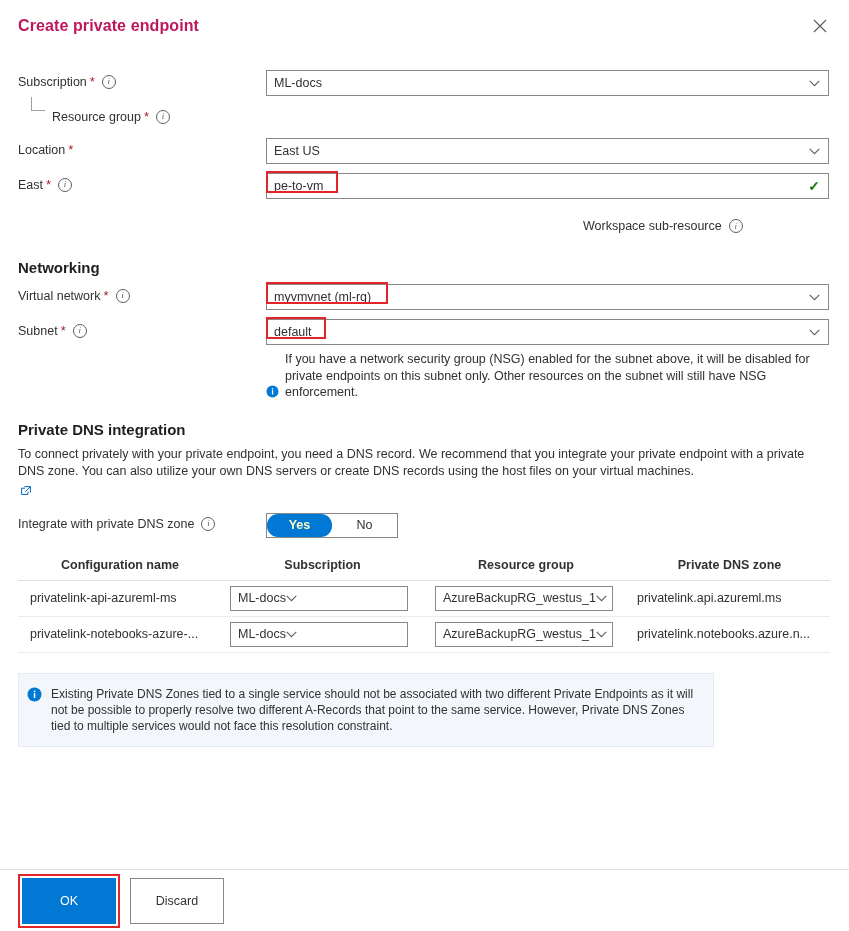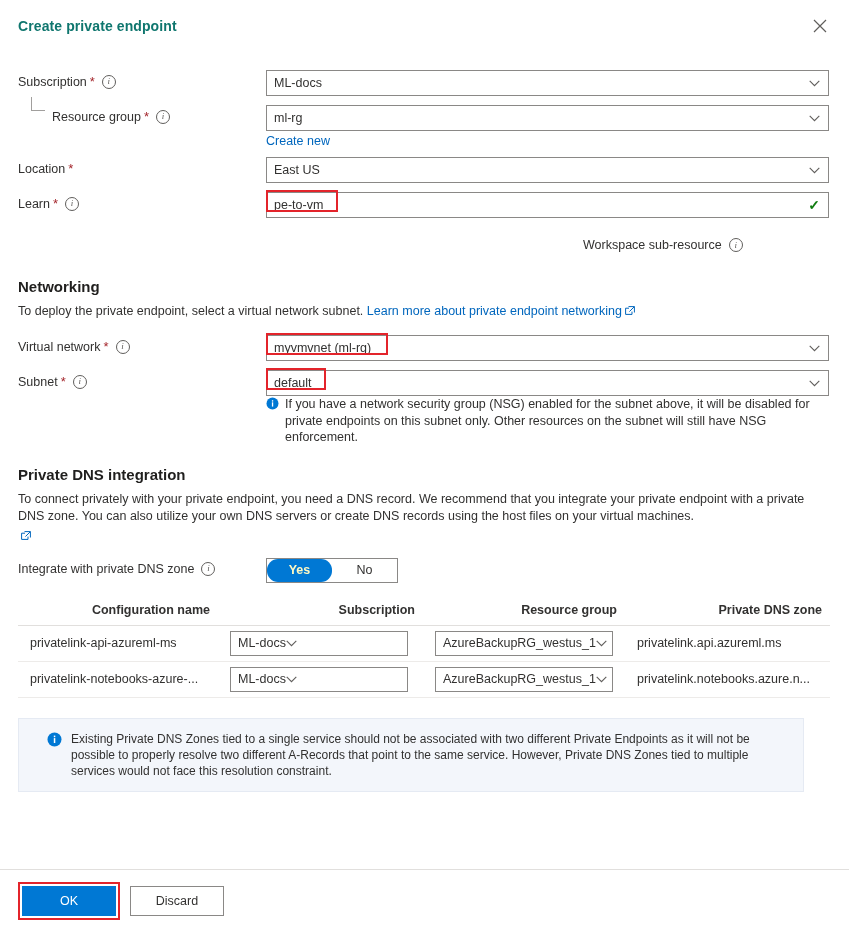--- a/index.html
+++ b/index.html
@@ -30,23 +30,23 @@
   
   .header {
     height: 52px;
     flex: 0 0 auto;
     display: flex;
     align-items: center;
     padding: 0 16px 0 18px;
     position: relative;
   }
   .header-title {
-    font-size: 14px;
+    font-size: 16px;
     font-weight: 600;
-    color: #0f766e;
+    color: #be185d;
     letter-spacing: 0.1px;
   }
   .close-btn {
     position: absolute;
     right: 14px;
     top: 11px;
     width: 30px;
     height: 30px;
     display: flex;
     align-items: center;
@@ -183,21 +183,23 @@
     max-width: 812px;
   }
   .ext-icon {
     display: inline-block;
     margin-left: 3px;
     vertical-align: -1px;
   }
 
   .note {
     display: flex;
+    margin-top: 6px;
     max-width: 563px;
+    align-items: flex-end;
   }
   .note-icon {
     flex: 0 0 auto;
     margin-right: 6px;
     margin-top: 1px;
   }
   .note-text {
     font-size: 12.5px;
     color: #323130;
     line-height: 16.5px;
@@ -228,21 +230,21 @@
     border-radius: 11px;
   }
 
   
   table.dns {
     width: 812px;
     border-collapse: collapse;
     margin-top: 14px;
   }
   table.dns th {
-    text-align: right;
+    text-align: center;
     font-size: 12.5px;
     font-weight: 600;
     color: #323130;
     padding: 6px 8px 8px 12px;
     border-bottom: 1px solid #e1dfdd;
   }
   table.dns td {
     font-size: 12.5px;
     color: #323130;
     padding: 5px 8px 5px 12px;
@@ -266,25 +268,25 @@
     display: flex;
     align-items: center;
     position: relative;
     cursor: pointer;
     width: 178px;
   }
 
   
   .banner {
     margin-top: 20px;
-    width: 786px;
+    width: 696px;
     background: #f3f6fb;
     border: 1px solid #e5eaf3;
     display: flex;
-    padding: 12px 14px 12px 28px;
+    padding: 12px 14px 12px 8px;
     justify-content: space-between;
   }
   .banner-icon { flex: 0 0 auto; margin-right: 9px; margin-top: 1px; }
   .banner-text {
     font-size: 12px;
     color: #323130;
     line-height: 16px;
   }
 
   
@@ -292,21 +294,21 @@
     flex: 0 0 auto;
     height: 62px;
     border-top: 1px solid #e1dfdd;
     display: flex;
     align-items: center;
     padding: 0 18px;
     gap: 10px;
     margin-top: auto;
   }
   .btn {
-    height: 30px;
+    height: 46px;
     min-width: 94px;
     font-family: "Liberation Sans", sans-serif;
     font-size: 12.5px;
     border: 1px solid #8a8886;
     background: #fff;
     color: #323130;
     cursor: pointer;
     display: inline-flex;
     align-items: center;
     justify-content: center;
@@ -357,31 +359,20 @@
       </div>
     </div>
 
     <div class="row">
       <div class="label indent">
         <span class="bracket"></span>
         <span>Resource group</span>
         <span class="req">*</span>
         <span class="info-icon">i</span>
       </div>
-      <div class="field">
-        <div class="select">
-          <span>ml-rg</span>
-          <span class="chev">
-            <svg width="11" height="7" viewBox="0 0 11 7">
-                <path d="M0.7 0.8 L5.5 5.6 L10.3 0.8" stroke="#605e5c" stroke-width="1.1" fill="none"></path>
-              </svg>
-          </span>
-        </div>
-        <a class="link createnew">Create new</a>
-      </div>
     </div>
 
     <div class="row" style="margin-top:4px;">
       <div class="label">
         <span>Location</span>
         <span class="req">*</span>
       </div>
       <div class="field">
         <div class="select">
           <span>East US</span>
@@ -389,50 +380,41 @@
             <svg width="11" height="7" viewBox="0 0 11 7">
                 <path d="M0.7 0.8 L5.5 5.6 L10.3 0.8" stroke="#605e5c" stroke-width="1.1" fill="none"></path>
               </svg>
           </span>
         </div>
       </div>
     </div>
 
     <div class="row">
       <div class="label">
-        <span>Learn</span>
+        <span>East</span>
         <span class="req">*</span>
         <span class="info-icon">i</span>
       </div>
       <div class="field input-wrap">
         <div class="input" style="padding-left:7px;">
           <span>pe-to-vm</span>
           <span class="check">✓</span>
         </div>
         <div class="hl-partial" style="left:0px; top:-2px; width:72px; height:22px;"></div>
       </div>
     </div>
 
     <div class="row" style="margin-top:16px;justify-content:flex-end;">
       <div class="label">
         <span>Workspace sub-resource</span>
         <span class="info-icon">i</span>
       </div>
     </div>
 
     <div class="section-title">Networking</div>
-    <div class="section-desc">
-      <span>To deploy the private endpoint, select a virtual network subnet.</span>
-      <a class="link">Learn more about private endpoint networking</a><span class="ext-icon"><svg width="10" height="10" viewBox="0 0 10 10">
-            <path d="M3.5 0.6 H9.4 V6.5" stroke="#0066bd" stroke-width="1" fill="none"></path>
-            <path d="M9.3 0.7 L4.4 5.6" stroke="#0066bd" stroke-width="1" fill="none"></path>
-            <path d="M7 8.4 H0.6 V2.2 H4" stroke="#0066bd" stroke-width="1" fill="none"></path>
-            <path d="M7 5.6 V8.4" stroke="#0066bd" stroke-width="1" fill="none"></path>
-          </svg></span>
-    </div>
 
     <div class="row">
       <div class="label">
         <span>Virtual network</span>
         <span class="req">*</span>
         <span class="info-icon">i</span>
       </div>
       <div class="field input-wrap">
         <div class="select">
           <span>myvmvnet (ml-rg)</span>

